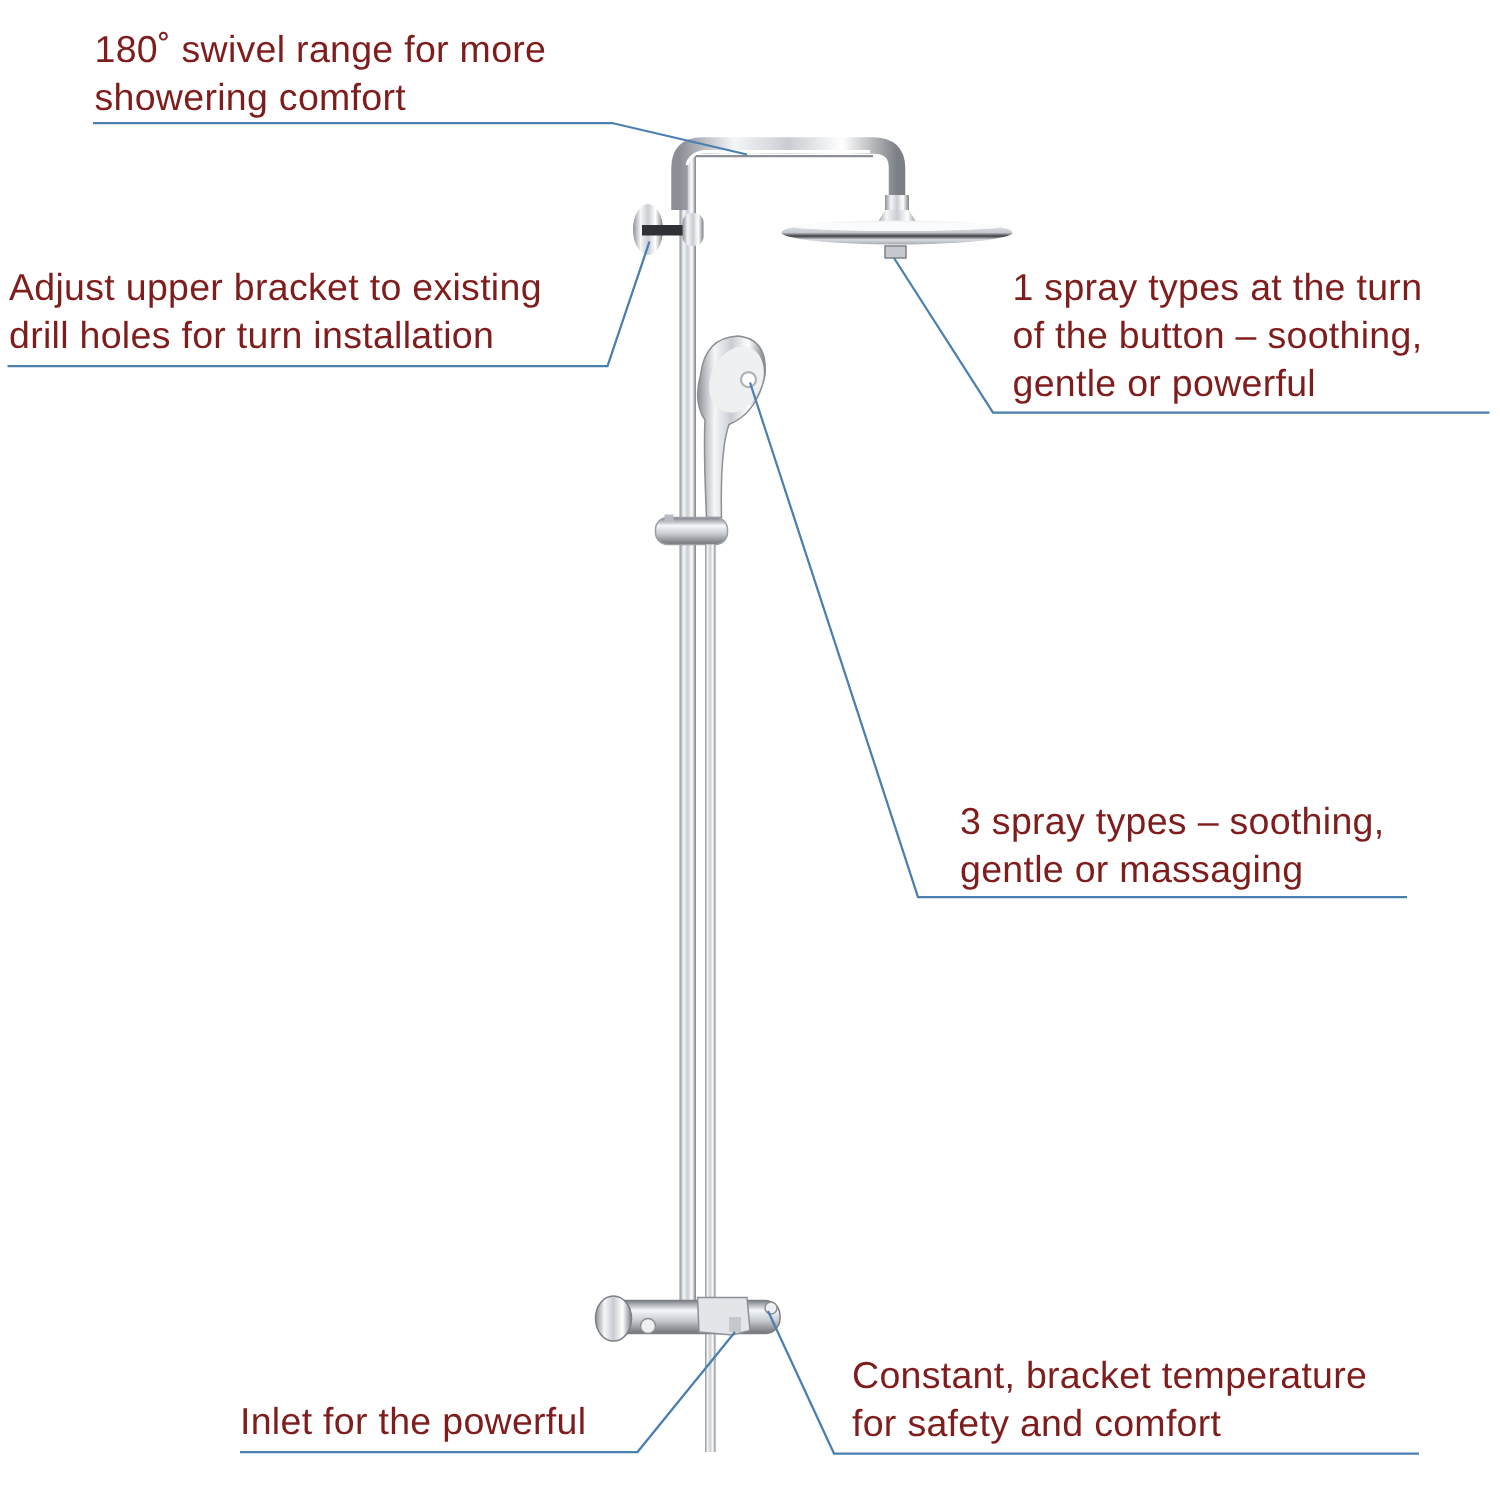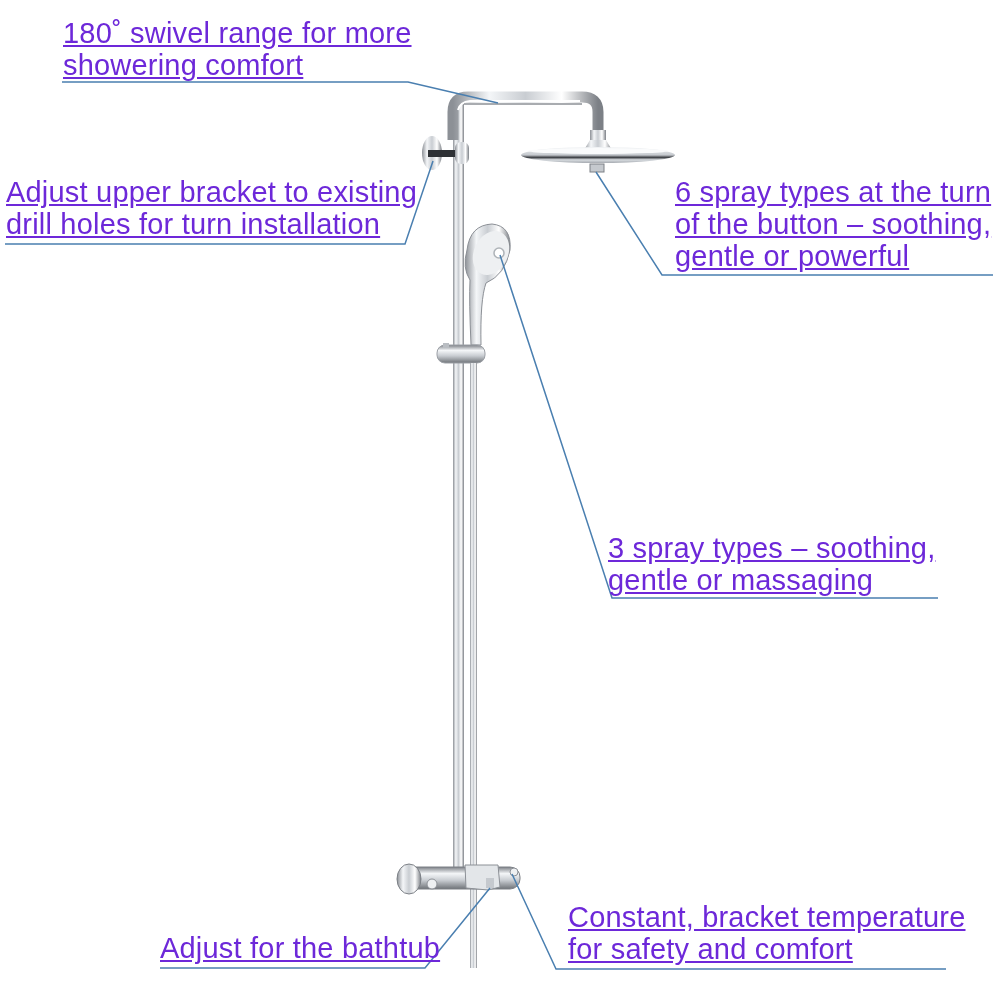--- a/index.html
+++ b/index.html
@@ -1,19 +1,19 @@
 <!DOCTYPE html>
 <html><head>
   <meta charset="utf-8">
   <style>
     html, body { margin: 0; padding: 0; background: #ffffff; }
     body { width: 1000px; height: 1000px; position: relative; overflow: hidden;
            font-family: "Liberation Sans", "DejaVu Sans", sans-serif; color: #1a1a1a; }
-    .label { position: absolute; font-size: 29px; line-height: 32px; letter-spacing: 0.2px;
-             white-space: pre-line; color: #6d28d9; text-decoration: underline; }
+    .label { position: absolute; font-size: 25px; line-height: 32px; letter-spacing: 0.2px;
+             white-space: pre-line; color: #7f1d1d; }
     svg.art { position: absolute; left: 0; top: 0; }
   </style>
 </head>
 <body>
 
 <svg class="art" width="1000" height="1000" viewBox="0 0 1000 1000">
   <defs>
     <linearGradient id="chromeV" x1="0" x2="1" y1="0" y2="0">
       <stop offset="0" stop-color="#8c9096"></stop>
       <stop offset="0.25" stop-color="#f4f6f8"></stop>
@@ -91,20 +91,20 @@
     <polyline points="938,598 612,598 500,255"></polyline>
     <polyline points="160,968 425,968 490,888"></polyline>
     <polyline points="946,969 556,969 512,874"></polyline>
   </g>
 </svg>
 
 <div class="label" style="left:63px; top:17px;">180˚ swivel range for more
 showering comfort</div>
 <div class="label" style="left:6px; top:176px;">Adjust upper bracket to existing
 drill holes for turn installation</div>
-<div class="label" style="left:675px; top:176px;">6 spray types at the turn
+<div class="label" style="left:675px; top:176px;">1 spray types at the turn
 of the button – soothing,
 gentle or powerful</div>
-<div class="label" style="left:608px; top:532px;">3 spray types – soothing,
+<div class="label" style="left:640px; top:532px;">3 spray types – soothing,
 gentle or massaging</div>
-<div class="label" style="left:160px; top:932px;">Adjust for the bathtub</div>
+<div class="label" style="left:160px; top:932px;">Inlet for the powerful</div>
 <div class="label" style="left:568px; top:901px;">Constant, bracket temperature
 for safety and comfort</div>
 
 </body></html>

